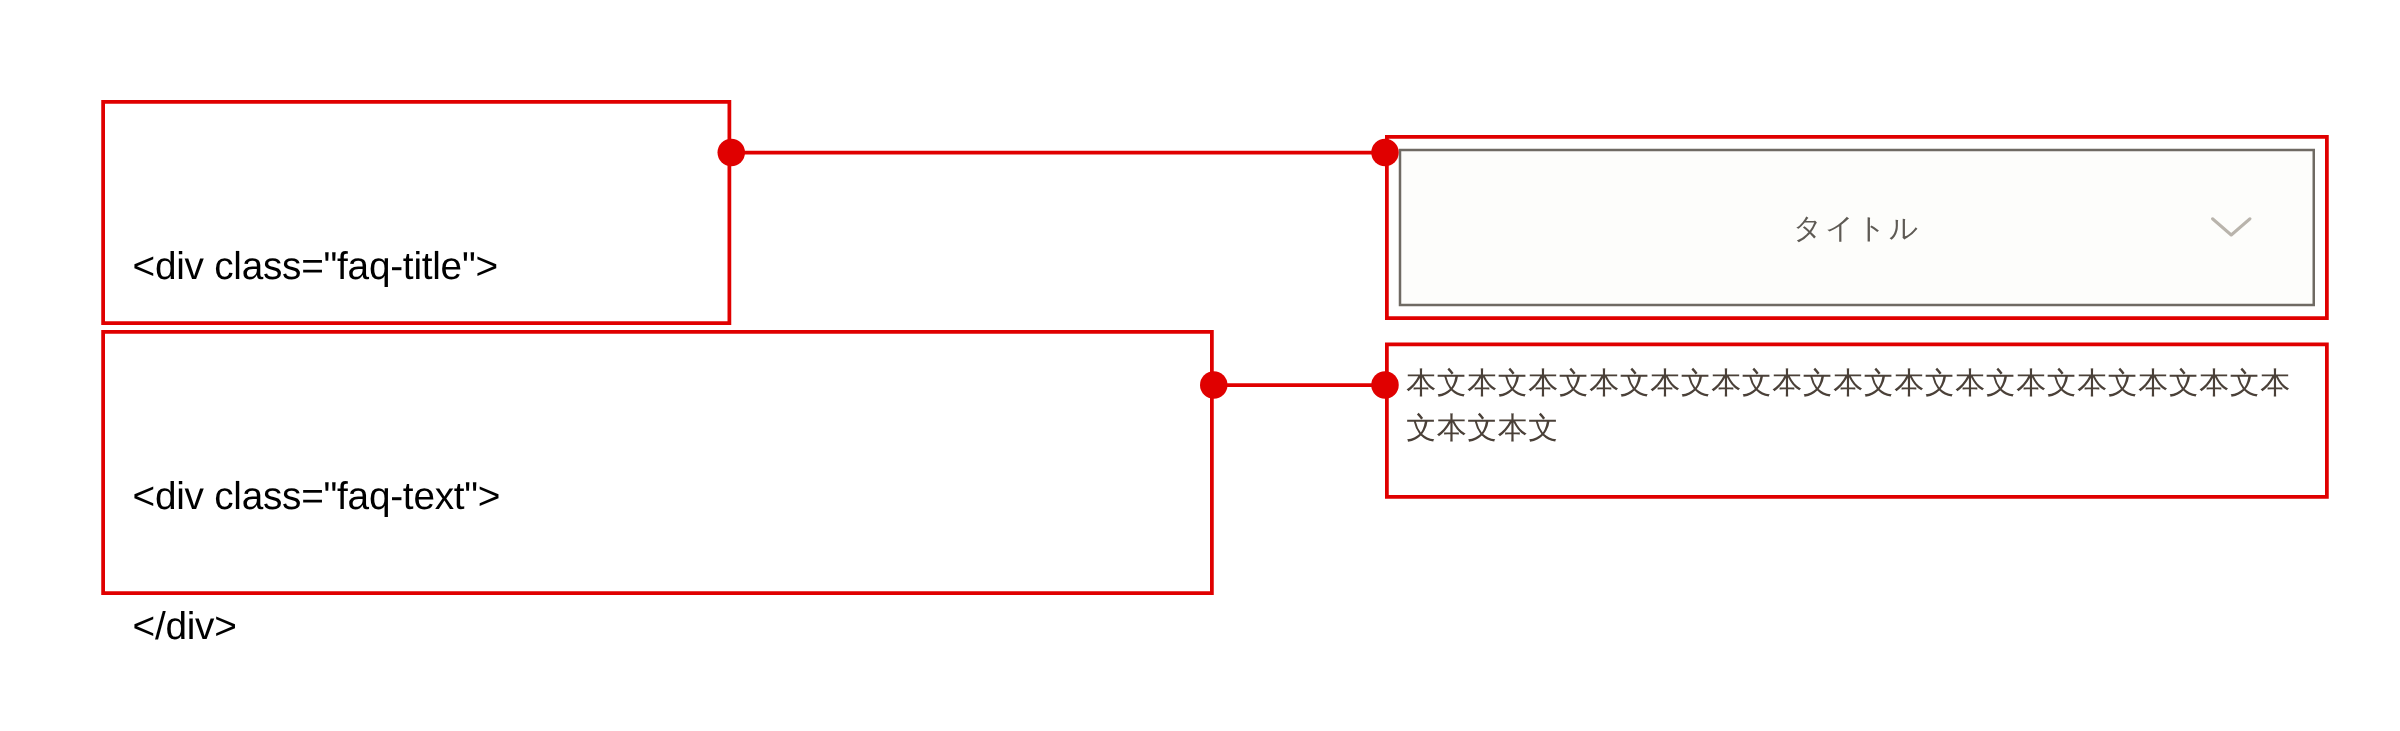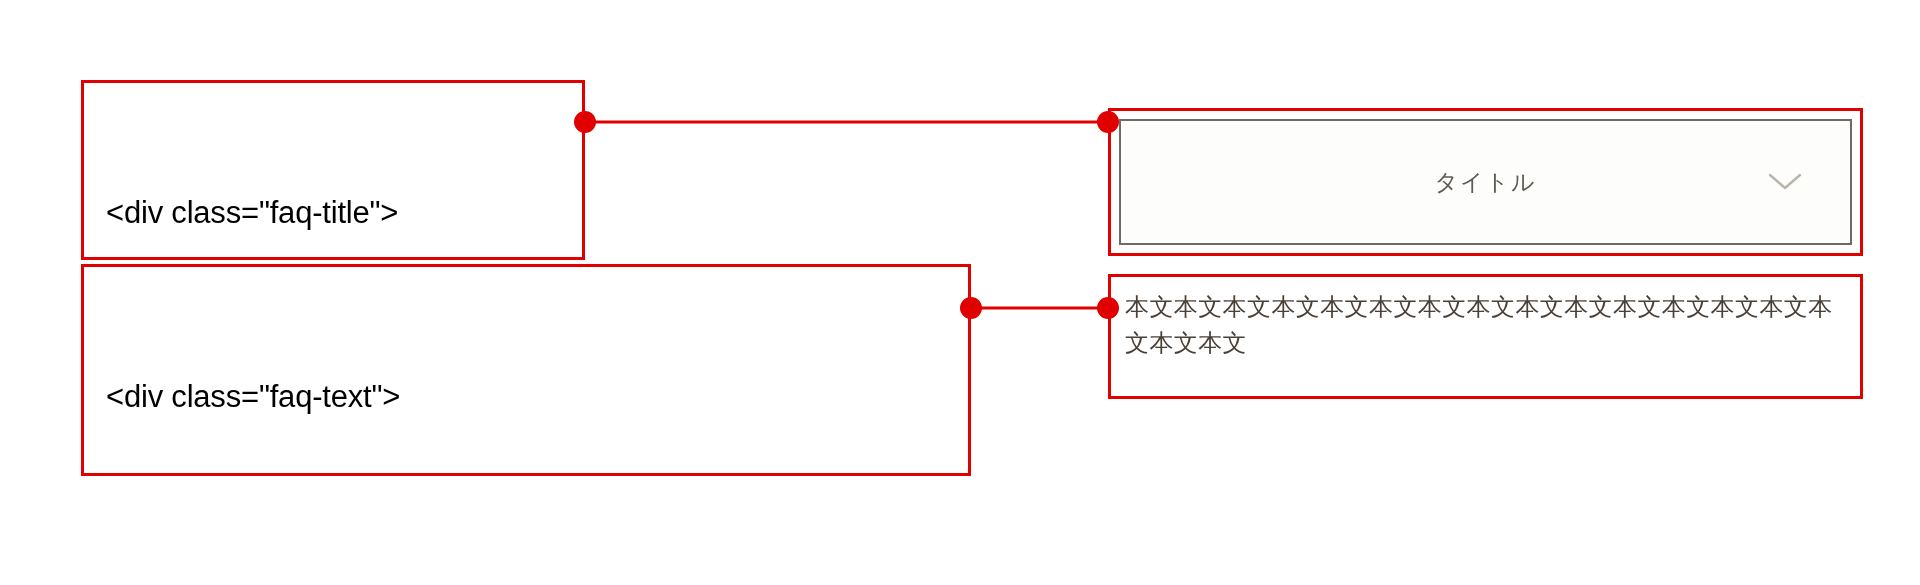--- a/index.html
+++ b/index.html
@@ -122,20 +122,21 @@
   }
 </style>
 </head>
 <body>
 
 <div id="stage">
 
   <div id="code-box-title" class="code-box">
     <span class="code-line">&lt;div class="faq-title"&gt;</span>
     <span class="code-line">    &lt;h3&gt;タイトル&lt;/h3&gt;</span>
+    <span class="code-line">&lt;/div&gt;</span>
   </div>
 
   <div id="code-box-text" class="code-box">
     <span class="code-line">&lt;div class="faq-text"&gt;</span>
     
   </div>
 
   <div id="result-box-title">
     <div id="accordion-header">
       <span id="accordion-title-label">タイトル</span>

